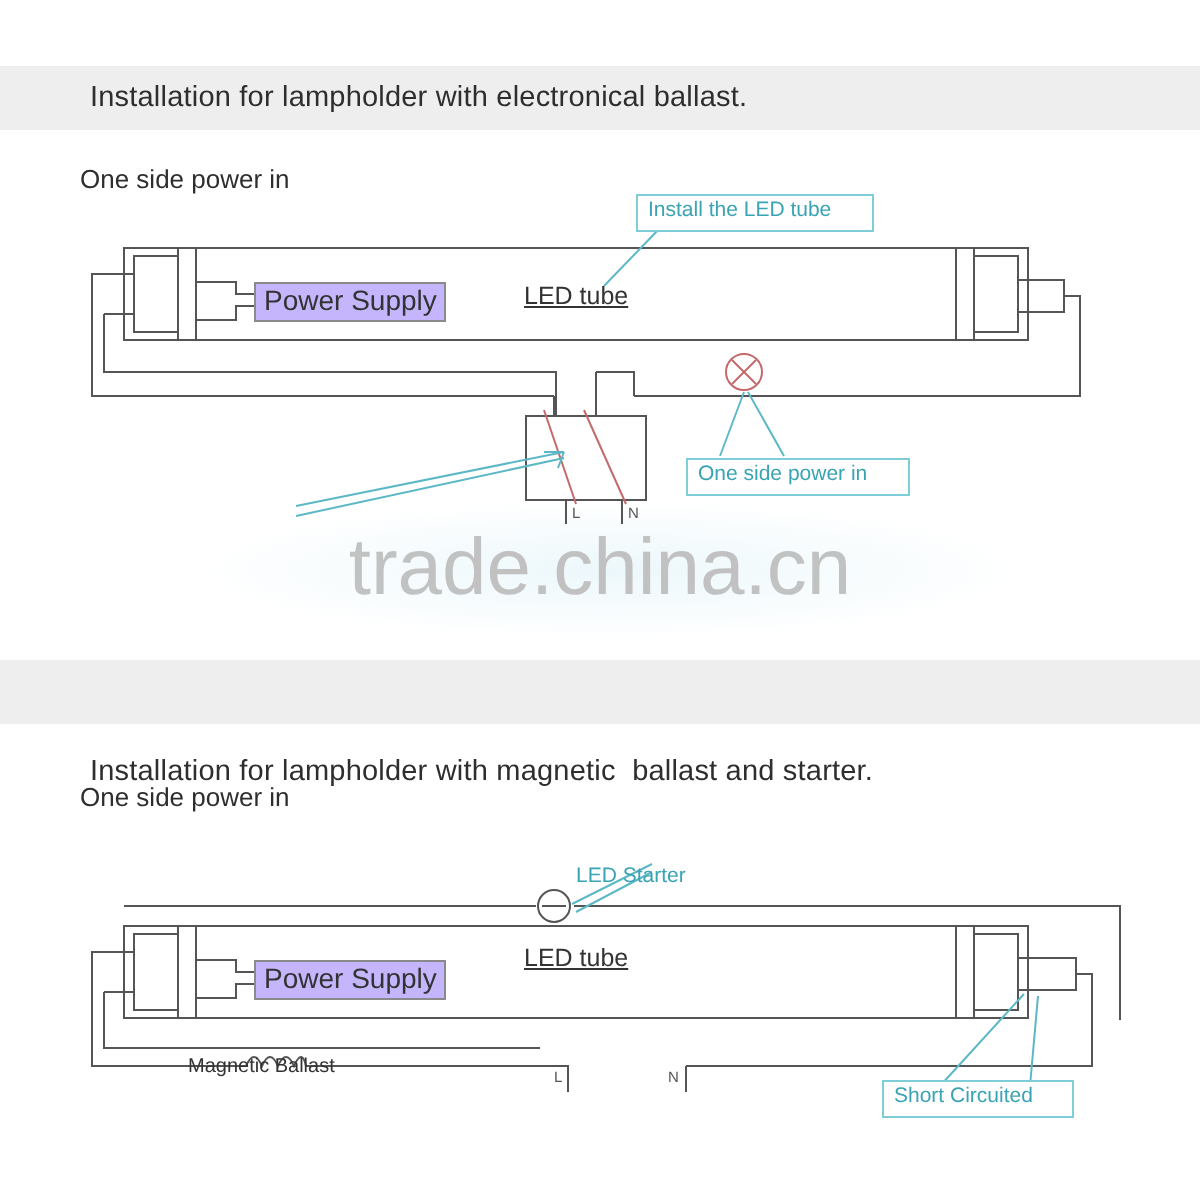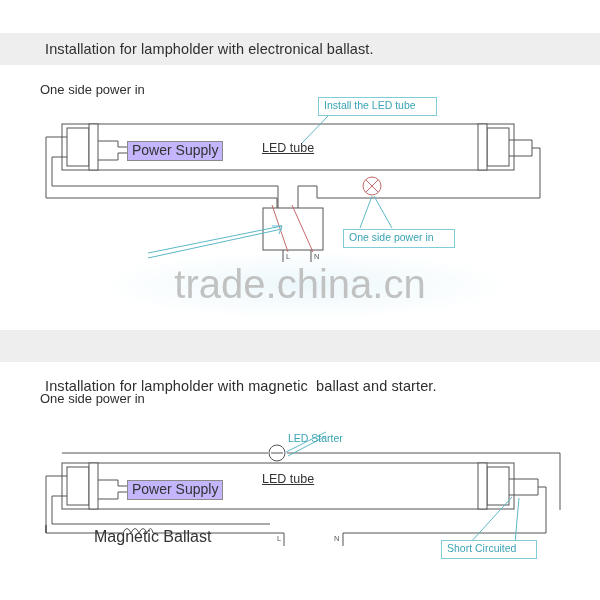--- a/index.html
+++ b/index.html
@@ -90,21 +90,21 @@
     color: #333333;
     font-size: 14px;
     padding: 1px 4px 2px 4px;
     white-space: nowrap;
     line-height: 1.1;
     box-sizing: border-box;
   }
   .plain-text {
     position: absolute;
     color: #333333;
-    font-size: 16px;
+    font-size: 10px;
     white-space: nowrap;
   }
   .tiny-text {
     position: absolute;
     color: #555555;
     font-size: 7.5px;
     white-space: nowrap;
   }
   .big-tube-text {
     position: absolute;

